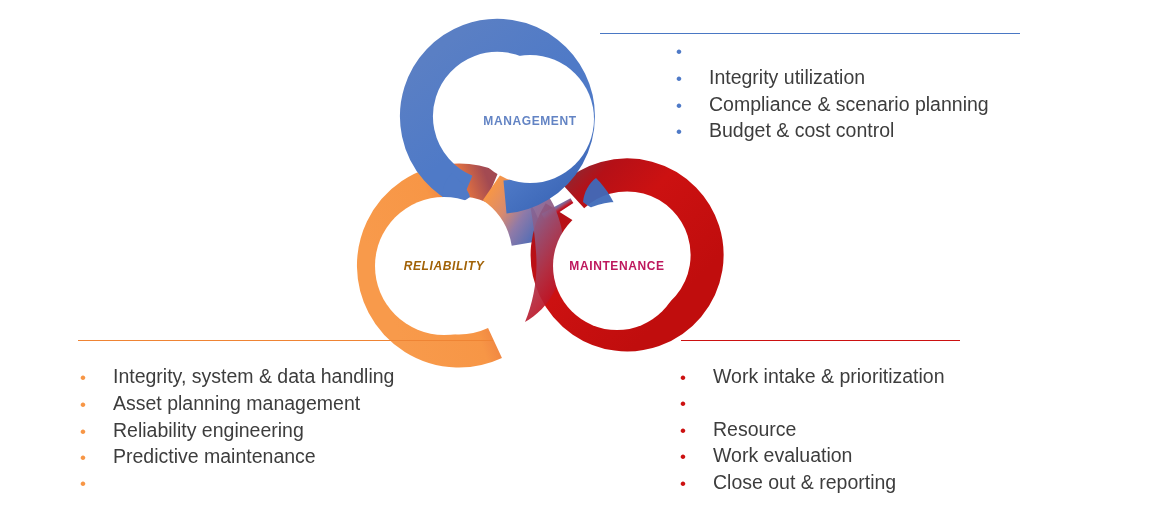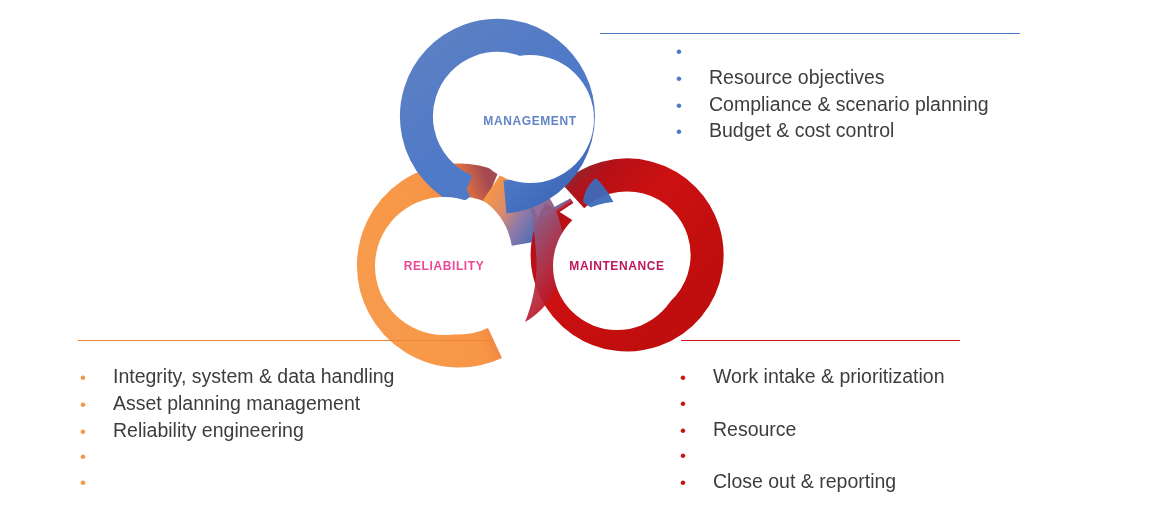--- a/index.html
+++ b/index.html
@@ -45,21 +45,22 @@
   #label-management {
     left: 530px;
     top: 121px;
     transform: translate(-50%, -50%);
     color: #6384c4;
   }
   #label-reliability {
     left: 444px;
     top: 266px;
     transform: translate(-50%, -50%);
-    color: #ec4899;
+    color: #a16207;
+    font-style: italic;
   }
   #label-maintenance {
     left: 617px;
     top: 266px;
     transform: translate(-50%, -50%);
     color: #be185d;
   }
 
   
   .bullet-list {
@@ -218,21 +219,21 @@
   <div class="ring-label" id="label-management">MANAGEMENT</div>
   <div class="ring-label" id="label-reliability">RELIABILITY</div>
   <div class="ring-label" id="label-maintenance">MAINTENANCE</div>
 
   <ul class="bullet-list" id="list-management">
     <li>
       <span class="bullet">•</span>
     </li>
     <li>
       <span class="bullet">•</span>
-      <span class="txt">Resource objectives</span>
+      <span class="txt">Integrity utilization</span>
     </li>
     <li>
       <span class="bullet">•</span>
       <span class="txt">Compliance &amp; scenario planning</span>
     </li>
     <li>
       <span class="bullet">•</span>
       <span class="txt">Budget &amp; cost control</span>
     </li>
   </ul>
@@ -245,40 +246,42 @@
     <li>
       <span class="bullet">•</span>
       <span class="txt">Asset planning management</span>
     </li>
     <li>
       <span class="bullet">•</span>
       <span class="txt">Reliability engineering</span>
     </li>
     <li>
       <span class="bullet">•</span>
+      <span class="txt">Predictive maintenance</span>
     </li>
     <li>
       <span class="bullet">•</span>
     </li>
   </ul>
 
   <ul class="bullet-list" id="list-maintenance">
     <li>
       <span class="bullet">•</span>
       <span class="txt">Work intake &amp; prioritization</span>
     </li>
     <li>
       <span class="bullet">•</span>
     </li>
     <li>
       <span class="bullet">•</span>
       <span class="txt">Resource</span>
     </li>
     <li>
       <span class="bullet">•</span>
+      <span class="txt">Work evaluation</span>
     </li>
     <li>
       <span class="bullet">•</span>
       <span class="txt">Close out &amp; reporting</span>
     </li>
   </ul>
 
 </div>
 
 </body></html>

